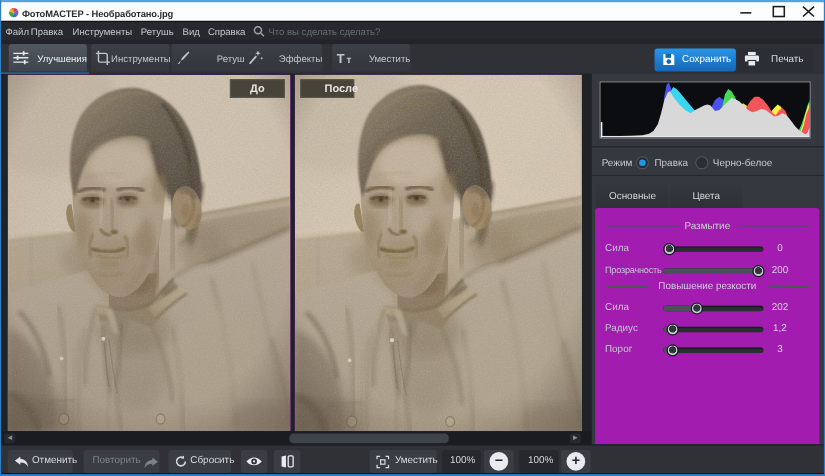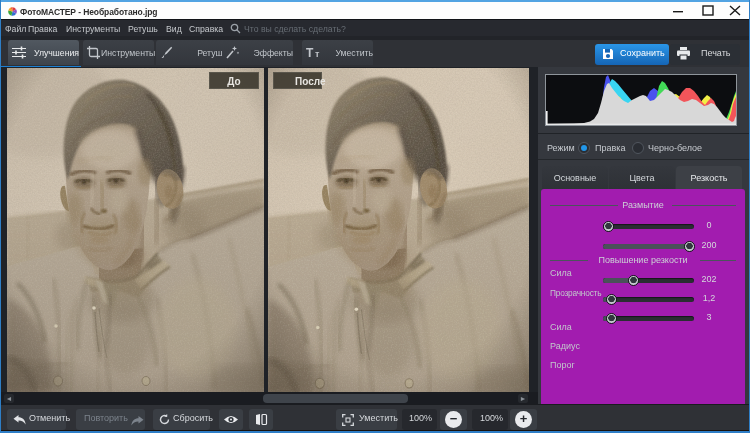--- a/index.html
+++ b/index.html
@@ -55,21 +55,21 @@
   .radio { position:absolute; top:8px; width:12px; height:12px; border-radius:50%;
      background:#2a2d33; border:1px solid #50565e; }
   .radio.on:after { content:""; position:absolute; left:2px; top:2px; width:6px; height:6px; border-radius:50%; background:#2196e8; }
   .subtab { position:absolute; top:99px; width:66px; height:24px; border-radius:4px 4px 0 0;
      background:linear-gradient(#34373d,#2e3136); color:#d3d7db; font-size:9px; text-align:center; line-height:24px; }
   #panelbox { position:absolute; left:3px; top:122px; width:204px; height:231px; background:#a21caf; border-radius:3px; }
   #stab3 { background:#3d4046; color:#e8eaed; }
   .shead { position:absolute; width:204px; text-align:center; font-size:9px; color:#ccd1d6; }
   .shead .ln { position:absolute; top:5px; height:1px; background:#4c535b; }
   .srow { position:absolute; left:0; width:204px; height:20px; }
-  .srow .lb { position:absolute; left:9px; top:4px; font-size:9px; color:#c2c7cc;margin-top:48px; }
+  .srow .lb { position:absolute; left:9px; top:4px; font-size:9px; color:#c2c7cc; }
   .srow .val { position:absolute; left:146px; top:4px; width:44px; font-size:9px; color:#d3d7db; text-align:center; }
   .track { position:absolute; left:62px; top:8px; width:91px; height:5px; border-radius:2.5px;
      background:#2a2d32; box-shadow:inset 0 1px 1px rgba(0,0,0,.5); }
   .fill { position:absolute; left:0; top:0; height:5px; border-radius:2.5px; background:#4a5159; }
   .knob { position:absolute; top:-3px; width:11px; height:11px; border-radius:50%;
      background:radial-gradient(circle at 50% 45%, #31363d 0 3px, #c8ccd2 3.5px); border:0.5px solid #15171a; }
 
   
   #bottombar { position:absolute; left:0; top:404px; width:750px; height:29px; background:#2f3136; border-top:1px solid #1a1c20; }
   .bbtn { position:absolute; top:4px; height:21px; border-radius:3px; background:#3a3e44; color:#d6d9dd; font-size:9px; }
@@ -206,21 +206,20 @@
     </div>
     <div id="modeRow">
       <span class="t" style="left:9px">Режим</span>
       <div class="radio on" style="left:40px"></div>
       <span class="t" style="left:57px">Правка</span>
       <div class="radio" style="left:94px"></div>
       <span class="t" style="left:110px">Черно-белое</span>
     </div>
     <div class="subtab" style="left:71px">Цвета</div>
     <div class="subtab" style="left:4px">Основные</div>
-    <div class="subtab" id="stab3" style="left:138px">Резкость</div>
     <div id="panelbox">
       <div class="shead" style="top:11px"><span class="ln" style="left:9px;width:68px"></span>Размытие<span class="ln" style="right:9px;width:64px"></span></div>
       <div class="srow" style="top:27px">
         <span class="lb">Сила</span>
         <div class="track">
             <div class="knob" style="left:0px"></div>
           </div>
         <span class="val">0</span>
       </div>
       <div class="srow" style="top:47px">

